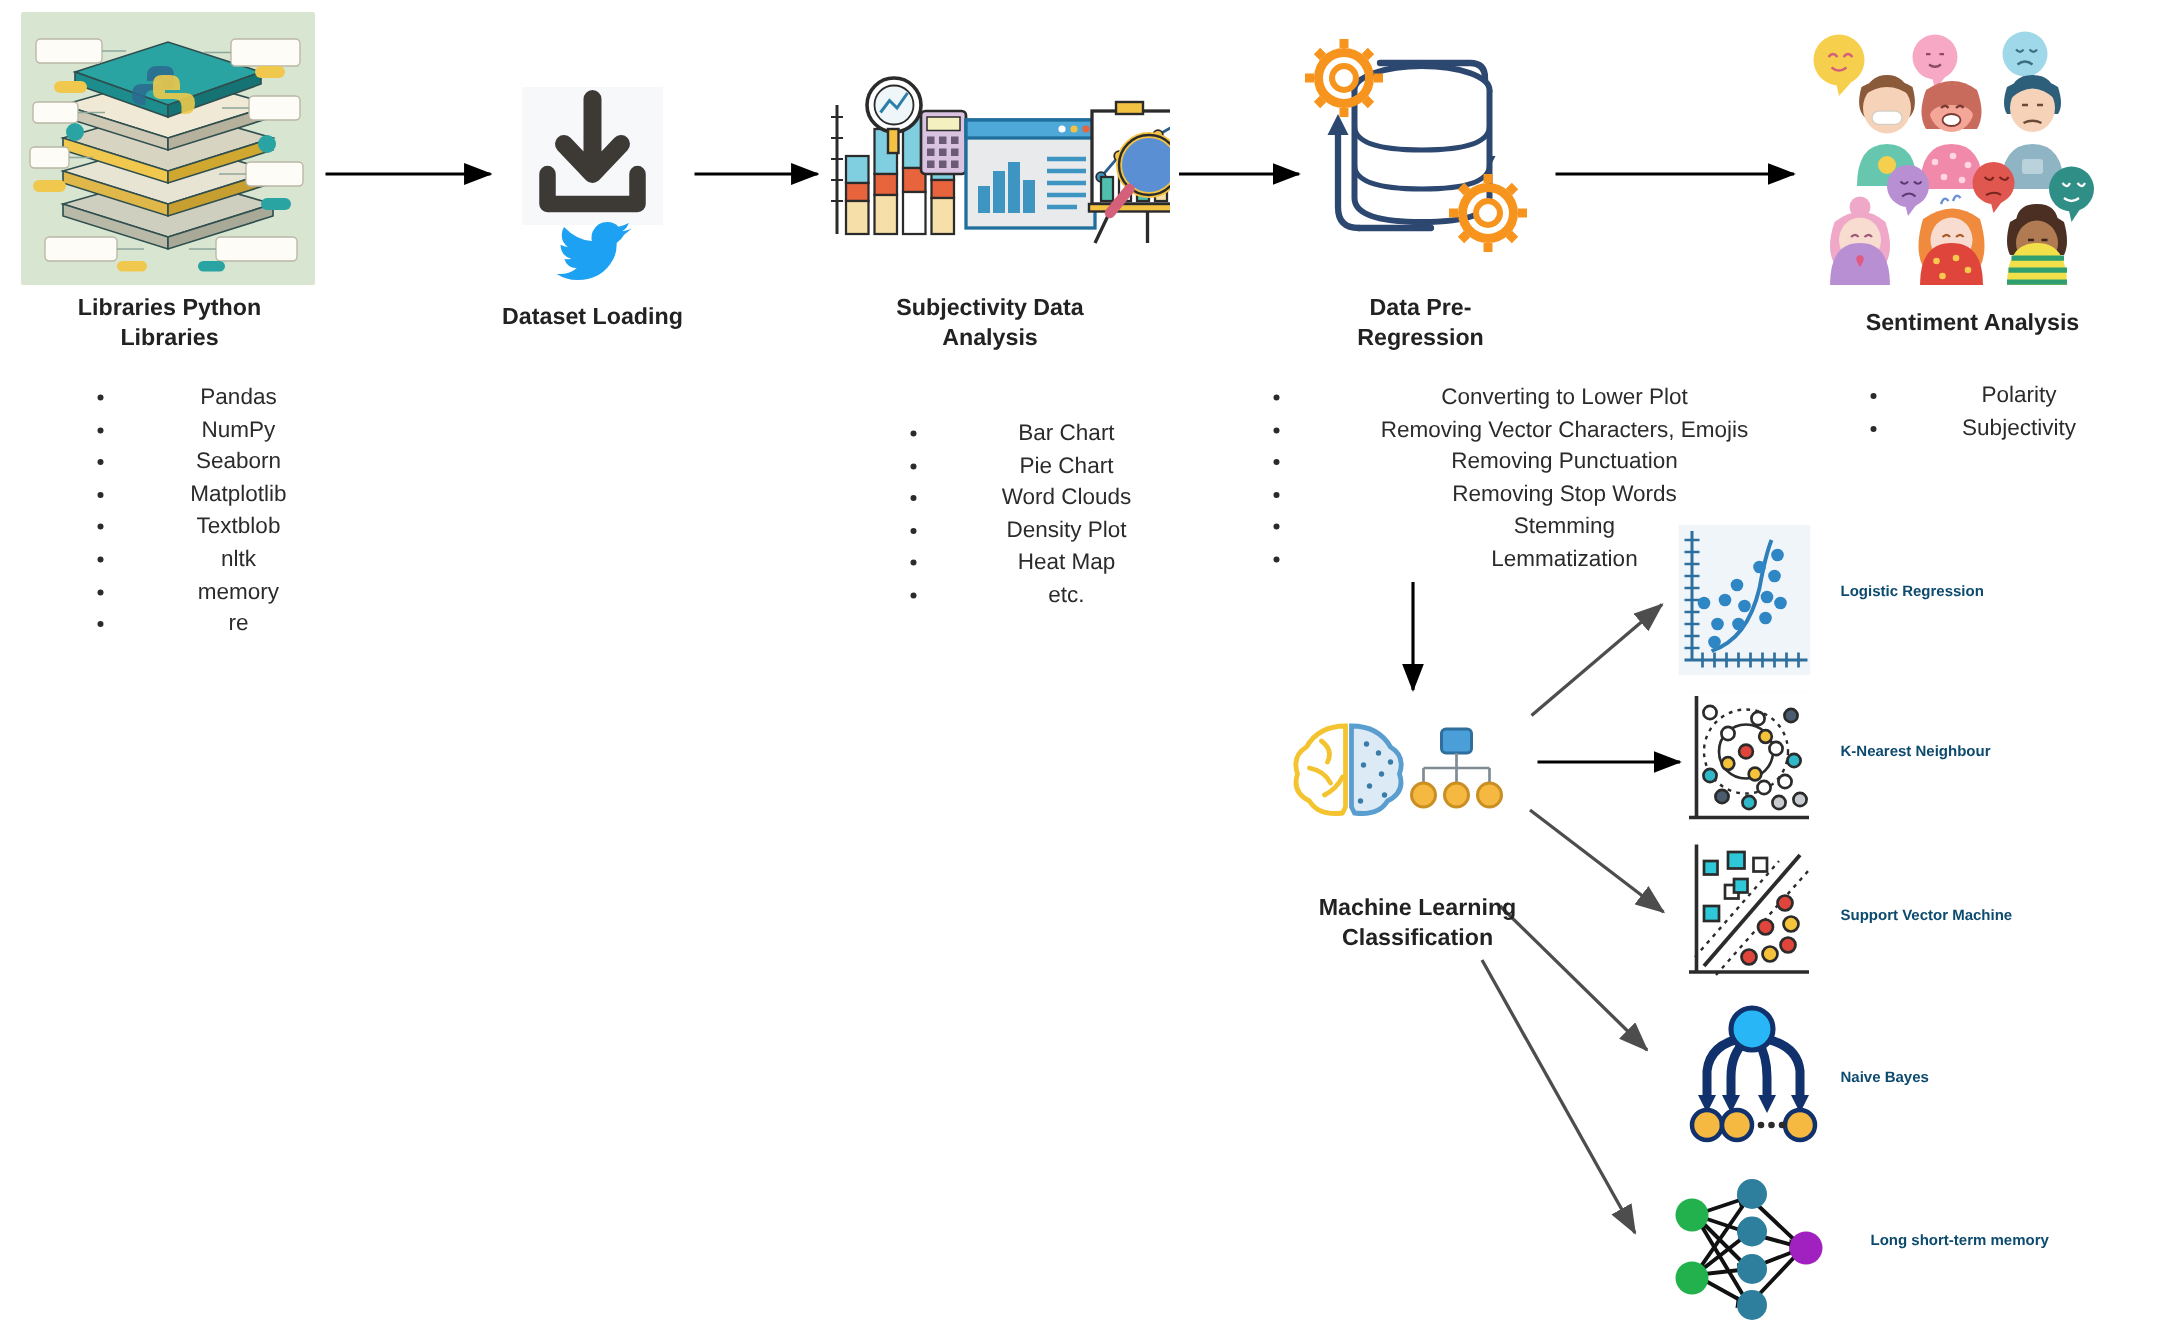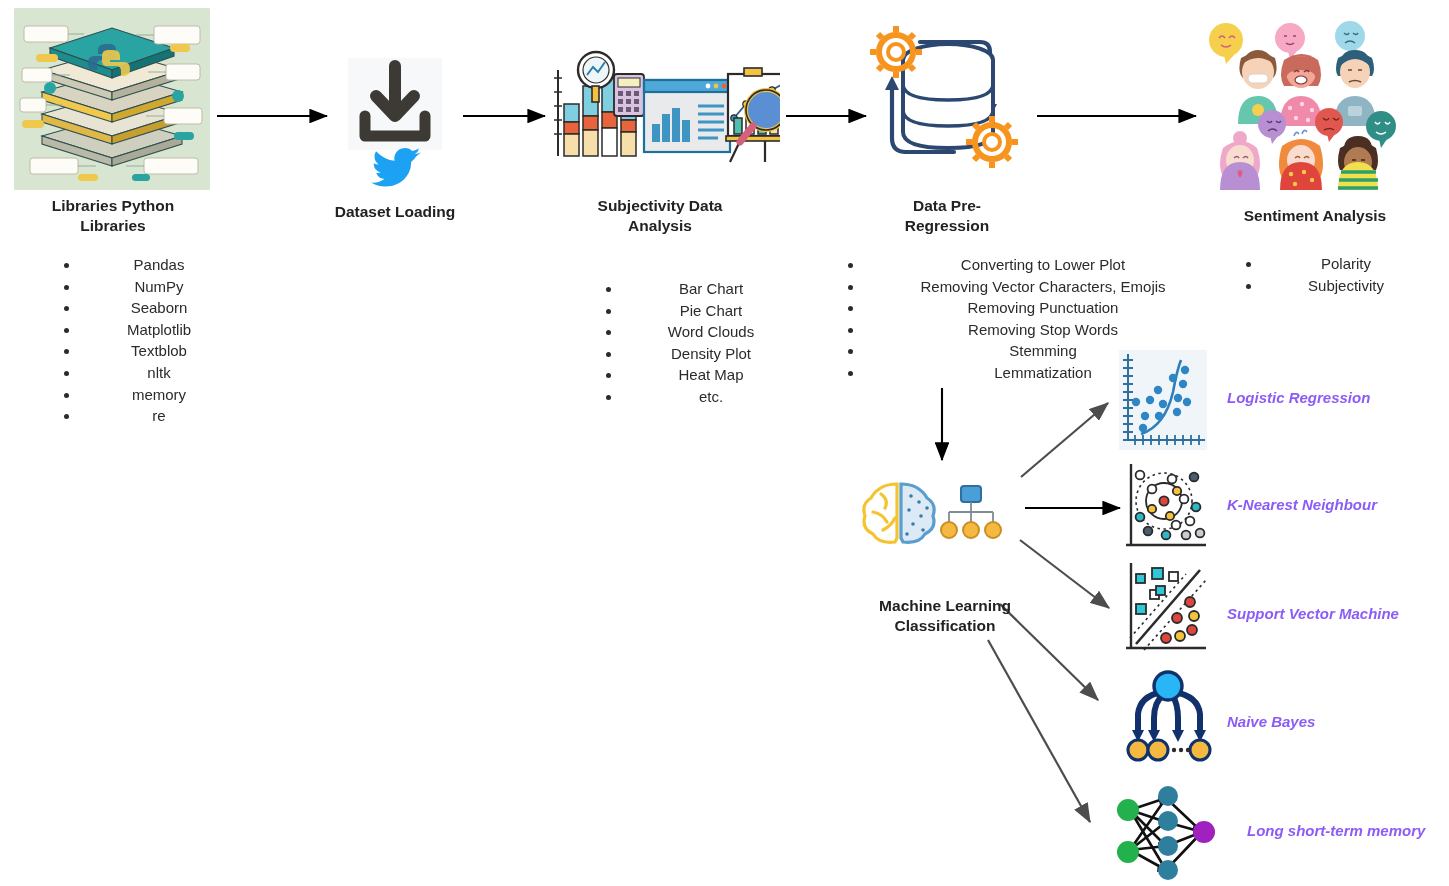--- a/index.html
+++ b/index.html
@@ -52,25 +52,24 @@
 
   
   .py-illus {
     background: #d7e5d1;
     border-radius: 2px;
     overflow: hidden;
   }
 
   
   .branch-label {
-    font-size: 15px;
+    font-size: 10px;
     font-weight: bold;
-    color: #8b5cf6;
+    color: #0c4a6e;
     white-space: nowrap;
-    font-style: italic;
   }
   .icon-box {
     background: #f7f9fb;
     overflow: hidden;
   }
 </style>
 </head>
 <body>
 
 <svg id="arrow-layer" viewBox="0 0 1449 886">

